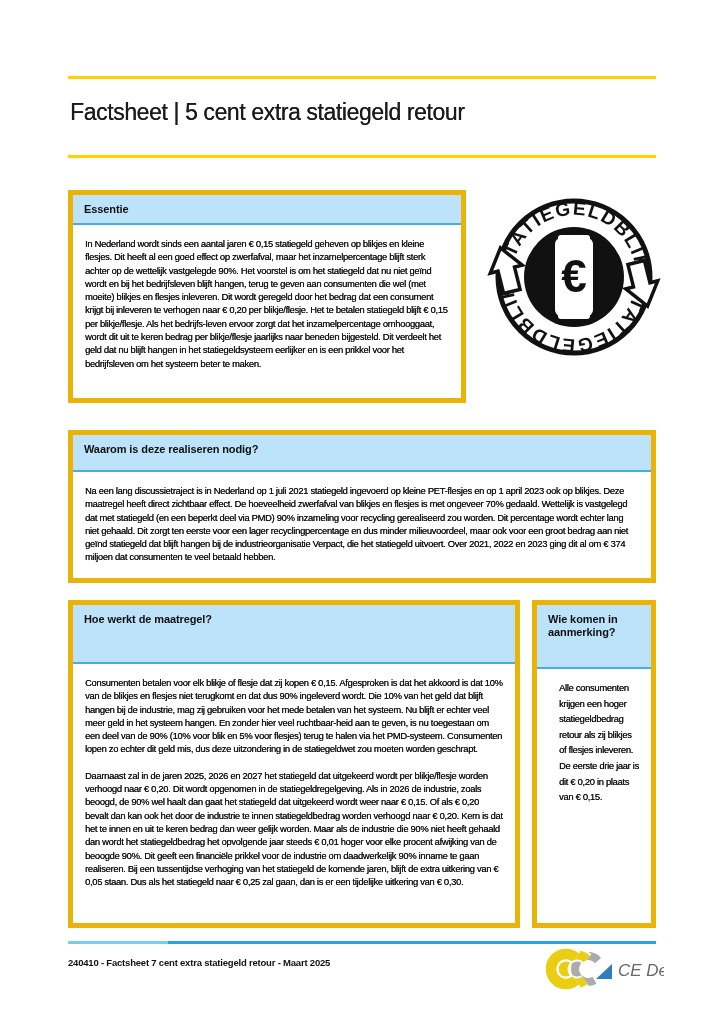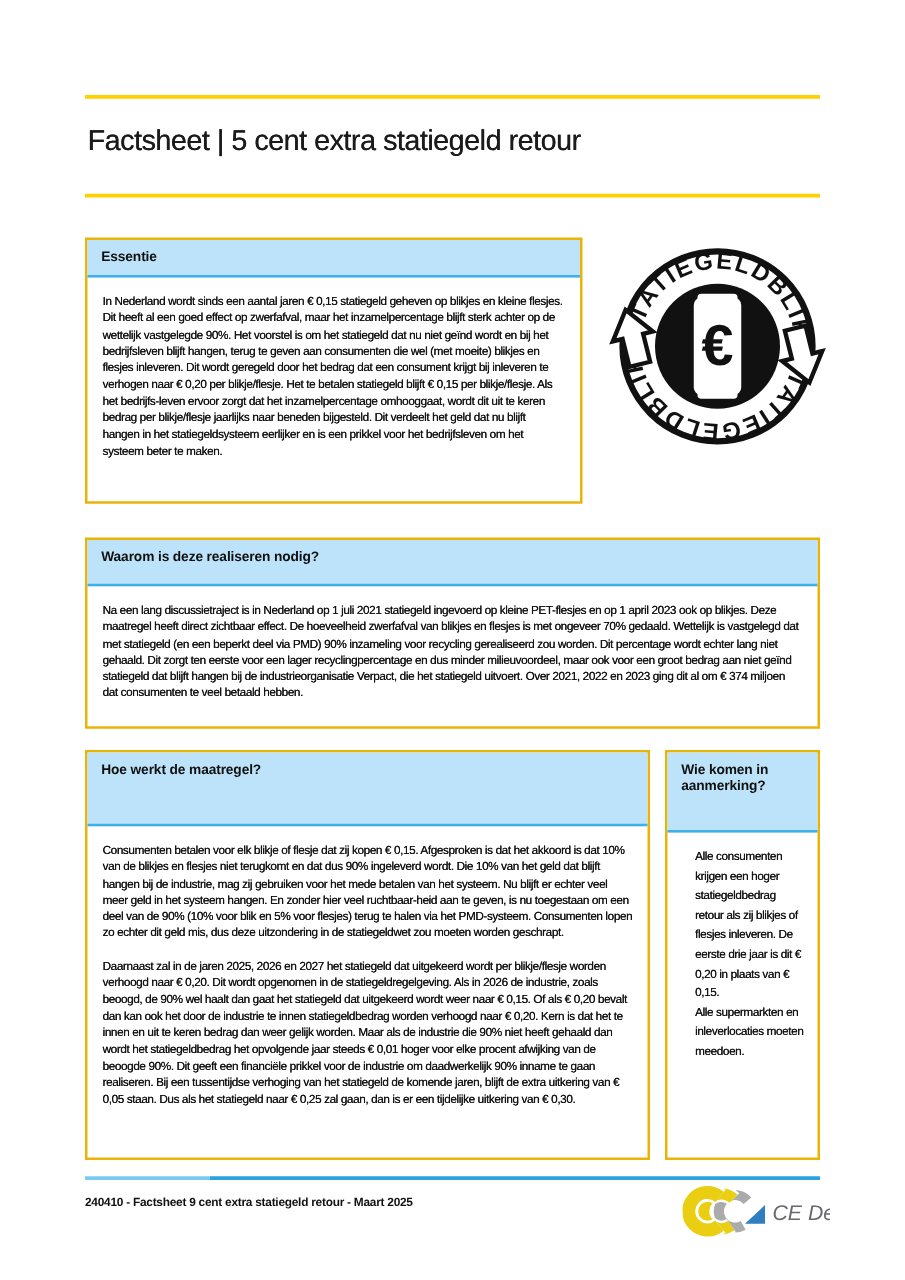--- a/index.html
+++ b/index.html
@@ -14,21 +14,21 @@
   .doc-title{
     position:absolute;left:70px;top:99px;width:480px;
     font-size:23px;letter-spacing:-.4px;color:#1b1b1b;font-weight:500;
     text-shadow:.2px 0 0 currentColor;white-space:nowrap;
   }
   .tagline{
     position:absolute;right:68px;top:92px;width:200px;text-align:right;
     color:#29A8E0;font-size:11px;font-weight:bold;line-height:14px;letter-spacing:-.1px;
   }
 
-  .box{position:absolute;border:2px solid #eab308;background:#ffffff;box-sizing:border-box;}
+  .box{position:absolute;border:5px solid #eab308;background:#ffffff;box-sizing:border-box;}
   .box-header{
     background:#BCE3F9;border-bottom:2px solid #3FB0E8;box-sizing:border-box;
     font-size:11px;font-weight:bold;letter-spacing:-.1px;color:#101010;
     padding:8px 11px 0 11px;line-height:13px;
   }
   .box-body{padding:12px 12px 10px 12px;}
   .box-body p{
     margin:0;font-size:9.4px;line-height:13.3px;letter-spacing:-.3px;
     color:#141414;text-shadow:.15px 0 0 currentColor;
   }
@@ -118,30 +118,29 @@
     <div class="box-body">
       <p>Consumenten betalen voor elk blikje of flesje dat zij kopen € 0,15. Afgesproken is dat het akkoord is dat 10% van de blikjes en flesjes niet terugkomt en dat dus 90% ingeleverd wordt. Die 10% van het geld dat blijft hangen bij de industrie, mag zij gebruiken voor het mede betalen van het systeem. Nu blijft er echter veel meer geld in het systeem hangen. En zonder hier veel ruchtbaar-heid aan te geven, is nu toegestaan om een deel van de 90% (10% voor blik en 5% voor flesjes) terug te halen via het PMD-systeem. Consumenten lopen zo echter dit geld mis, dus deze uitzondering in de statiegeldwet zou moeten worden geschrapt.</p>
       <p>Daarnaast zal in de jaren 2025, 2026 en 2027 het statiegeld dat uitgekeerd wordt per blikje/flesje worden verhoogd naar € 0,20. Dit wordt opgenomen in de statiegeldregelgeving. Als in 2026 de industrie, zoals beoogd, de 90% wel haalt dan gaat het statiegeld dat uitgekeerd wordt weer naar € 0,15. Of als € 0,20 bevalt dan kan ook het door de industrie te innen statiegeldbedrag worden verhoogd naar € 0,20. Kern is dat het te innen en uit te keren bedrag dan weer gelijk worden. Maar als de industrie die 90% niet heeft gehaald dan wordt het statiegeldbedrag het opvolgende jaar steeds € 0,01 hoger voor elke procent afwijking van de beoogde 90%. Dit geeft een financiële prikkel voor de industrie om daadwerkelijk 90% inname te gaan realiseren. Bij een tussentijdse verhoging van het statiegeld de komende jaren, blijft de extra uitkering van € 0,05 staan. Dus als het statiegeld naar € 0,25 zal gaan, dan is er een tijdelijke uitkering van € 0,30.</p>
     </div>
   </div>
 
   <div class="box box-wie">
     <div class="box-header">Wie komen in aanmerking?</div>
     <div class="box-body">
       <p>Alle consumenten krijgen een hoger statiegeldbedrag retour als zij blikjes of flesjes inleveren. De eerste drie jaar is dit € 0,20 in plaats van € 0,15.</p>
-      <p>Alle supermarkten en inleverlocaties moeten meedoen.</p>
     </div>
   </div>
 
   <div class="footer-line">
     <div class="seg-a"></div>
     <div class="seg-b"></div>
   </div>
 
-  <div class="footer-ref">240410 - Factsheet 9 cent extra statiegeld retour - Maart 2025</div>
+  <div class="footer-ref">240410 - Factsheet 7 cent extra statiegeld retour - Maart 2025</div>
 
   <svg class="ce-logo" viewBox="0 0 118 52">
     <g>
       <path d="M 51.96 17.6 A 13 13 0 1 0 48.5 37.3" fill="none" stroke="#ffffff" stroke-width="12"></path>
       <path d="M 51.96 17.6 A 13 13 0 1 0 48.5 37.3" fill="none" stroke="#ABABAB" stroke-width="8"></path>
       <polygon points="50,36 66,36 66,21" fill="#2E7EC0"></polygon>
       <path d="M 40.9 16.1 A 14 14 0 1 0 39.0 37.5" fill="none" stroke="#ffffff" stroke-width="13"></path>
       <path d="M 40.9 16.1 A 14 14 0 1 0 39.0 37.5" fill="none" stroke="#E9CE11" stroke-width="9"></path>
       <path d="M 29.6 14.5 A 15 15 0 1 0 29.6 37.5" fill="none" stroke="#ffffff" stroke-width="15"></path>
       <path d="M 29.6 14.5 A 15 15 0 1 0 29.6 37.5" fill="none" stroke="#E9CE11" stroke-width="10.5"></path>

